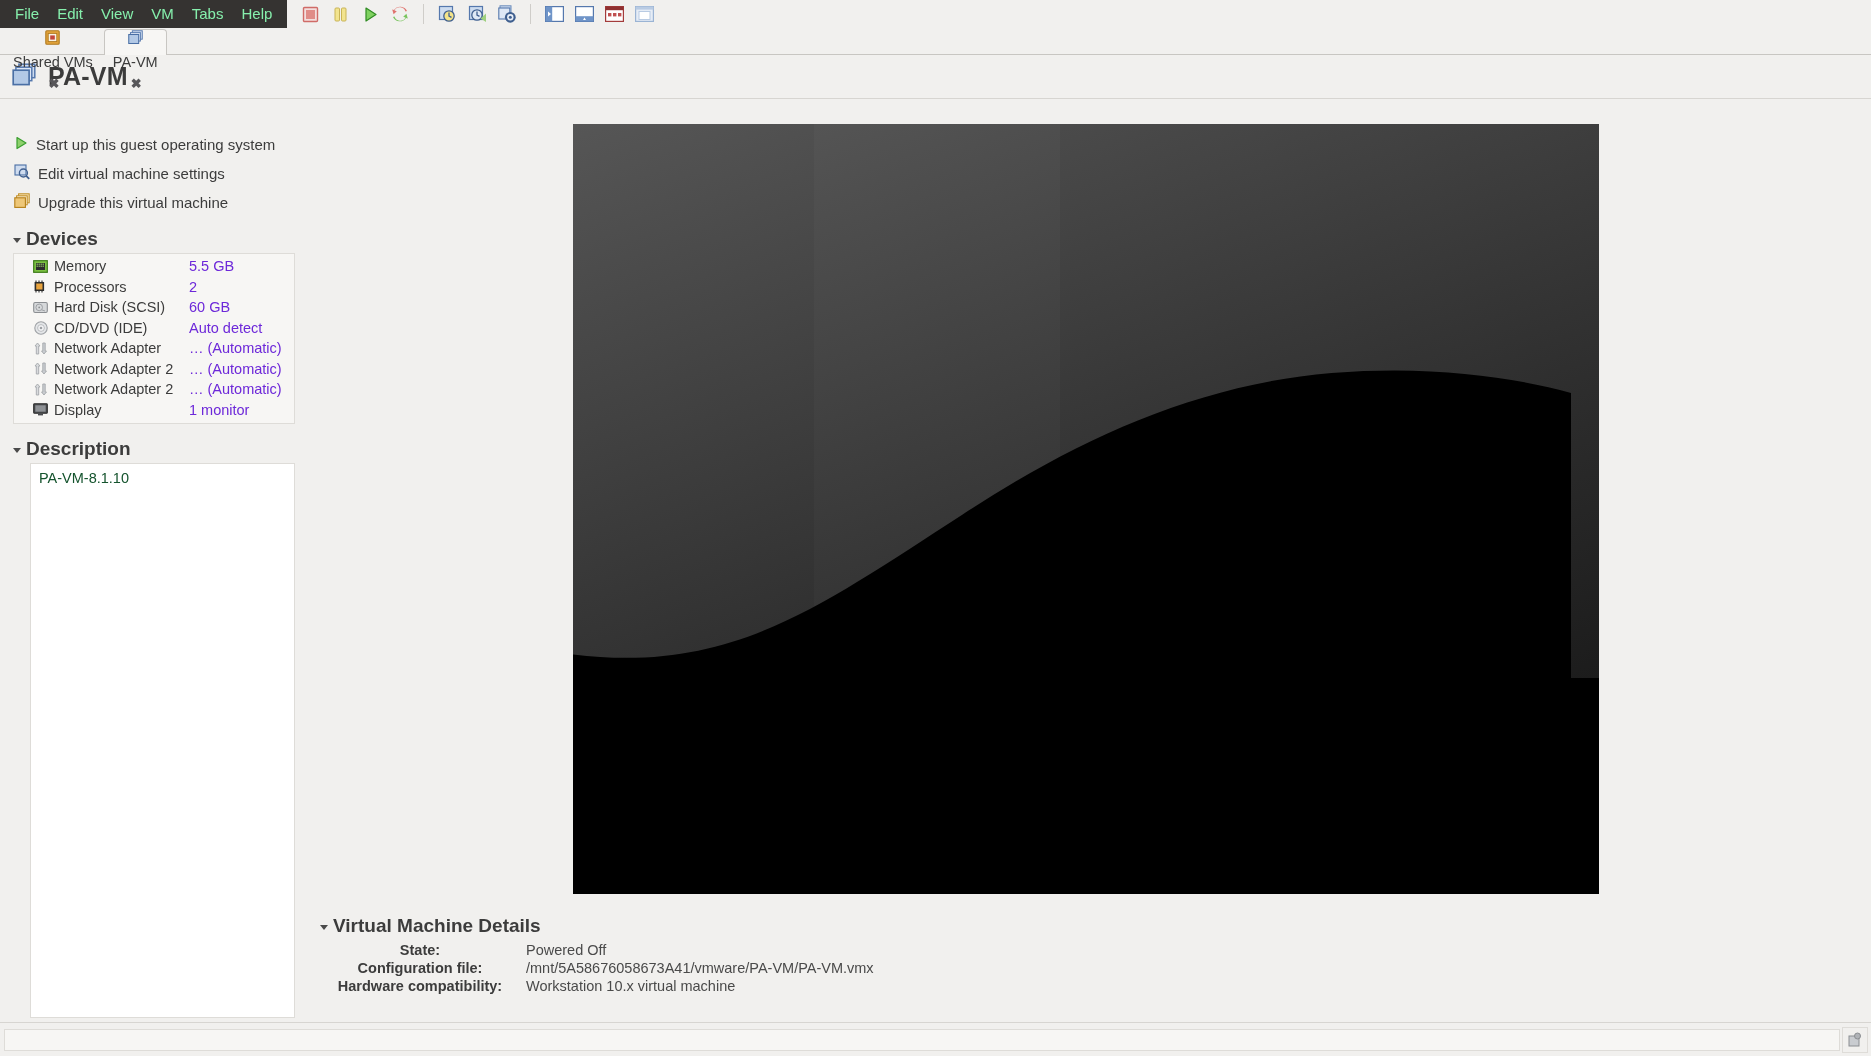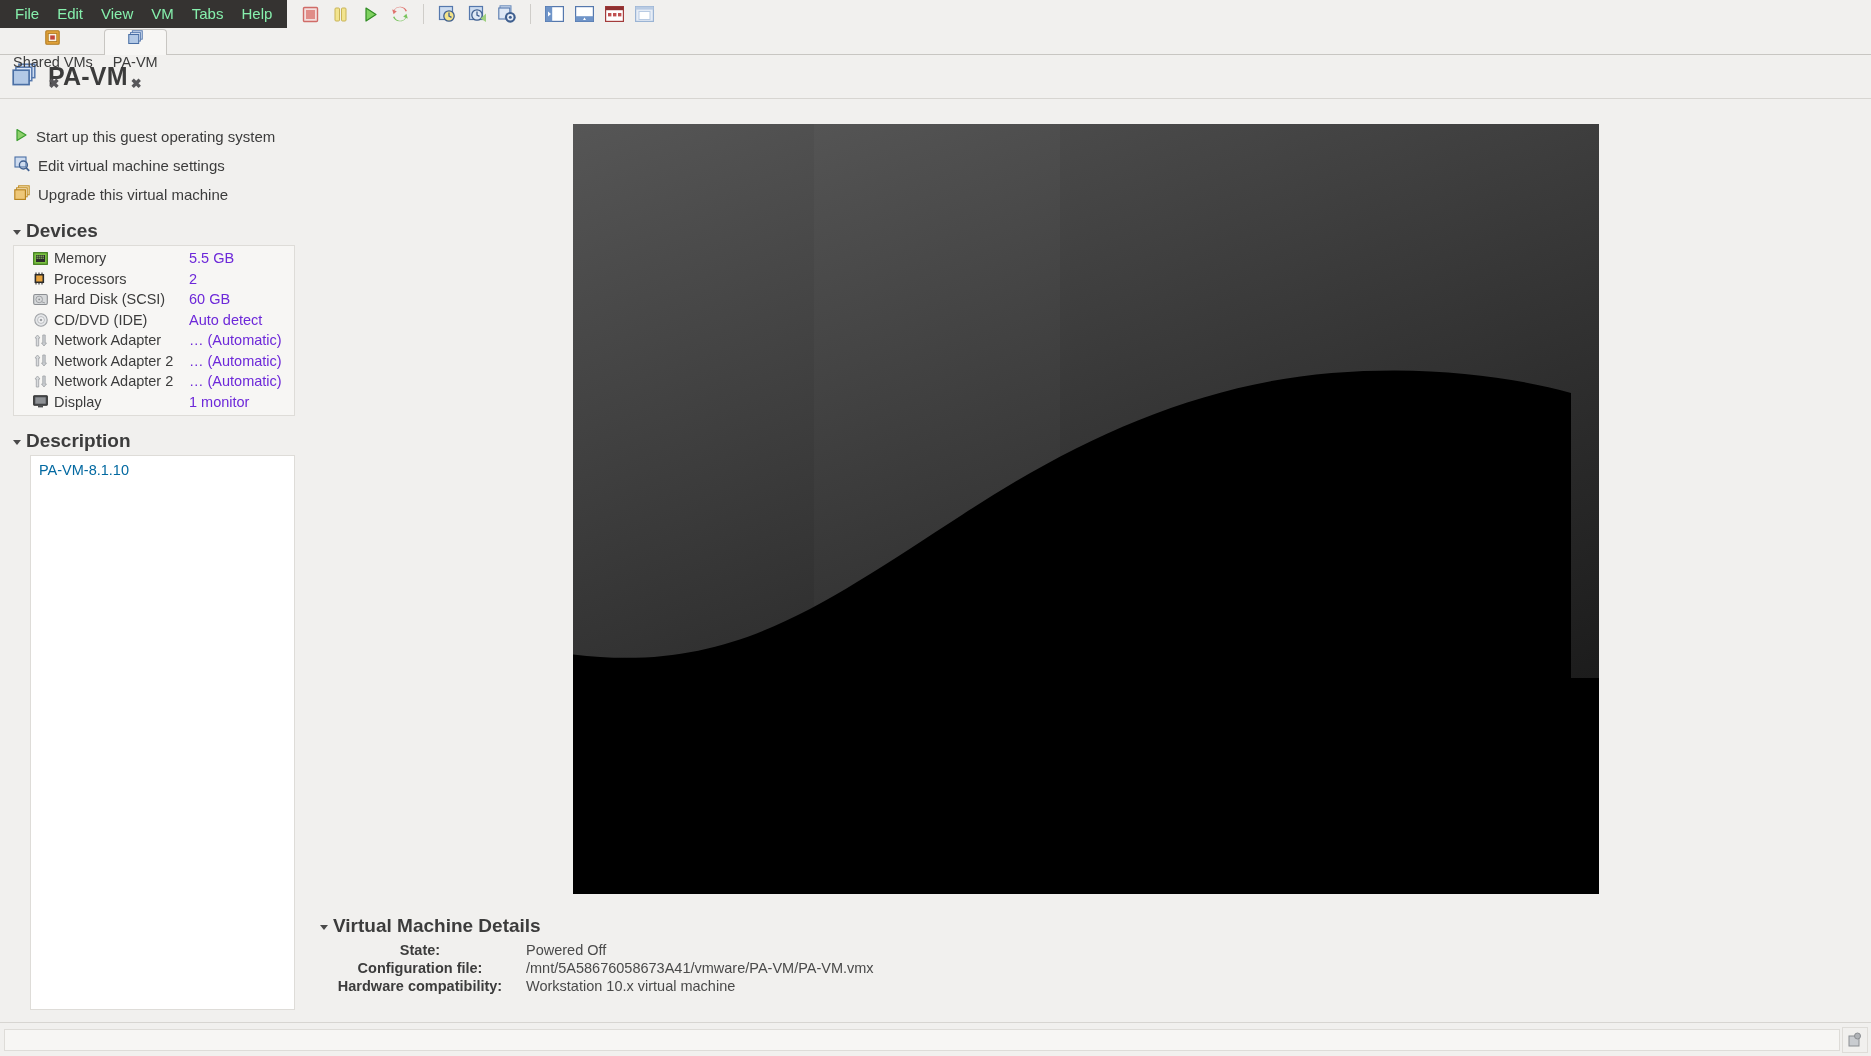--- a/index.html
+++ b/index.html
@@ -131,21 +131,21 @@
     top: 100px;
     left: 0;
     right: 0;
     bottom: 34px;
     background: #f1f0ee;
   }
 
   .sidebar {
     position: absolute;
     left: 0;
-    top: 0;
+    top: 8px;
     width: 300px;
     bottom: 0;
   }
 
   .action-list { padding: 24px 0 0 14px; }
   .action-row {
     display: flex;
     align-items: center;
     gap: 8px;
     height: 24px;
@@ -202,21 +202,21 @@
 
   .desc-box {
     margin-left: 30px;
     width: 265px;
     height: 555px;
     background: #ffffff;
     border: 1px solid #dedcd8;
     box-sizing: border-box;
     padding: 6px 8px;
     font-size: 14.5px;
-    color: #0369a1;
+    color: #14532d;
   }
 
   
   .preview-wrap {
     position: absolute;
     left: 573px;
     top: 24px;
     width: 1026px;
     height: 770px;
   }

